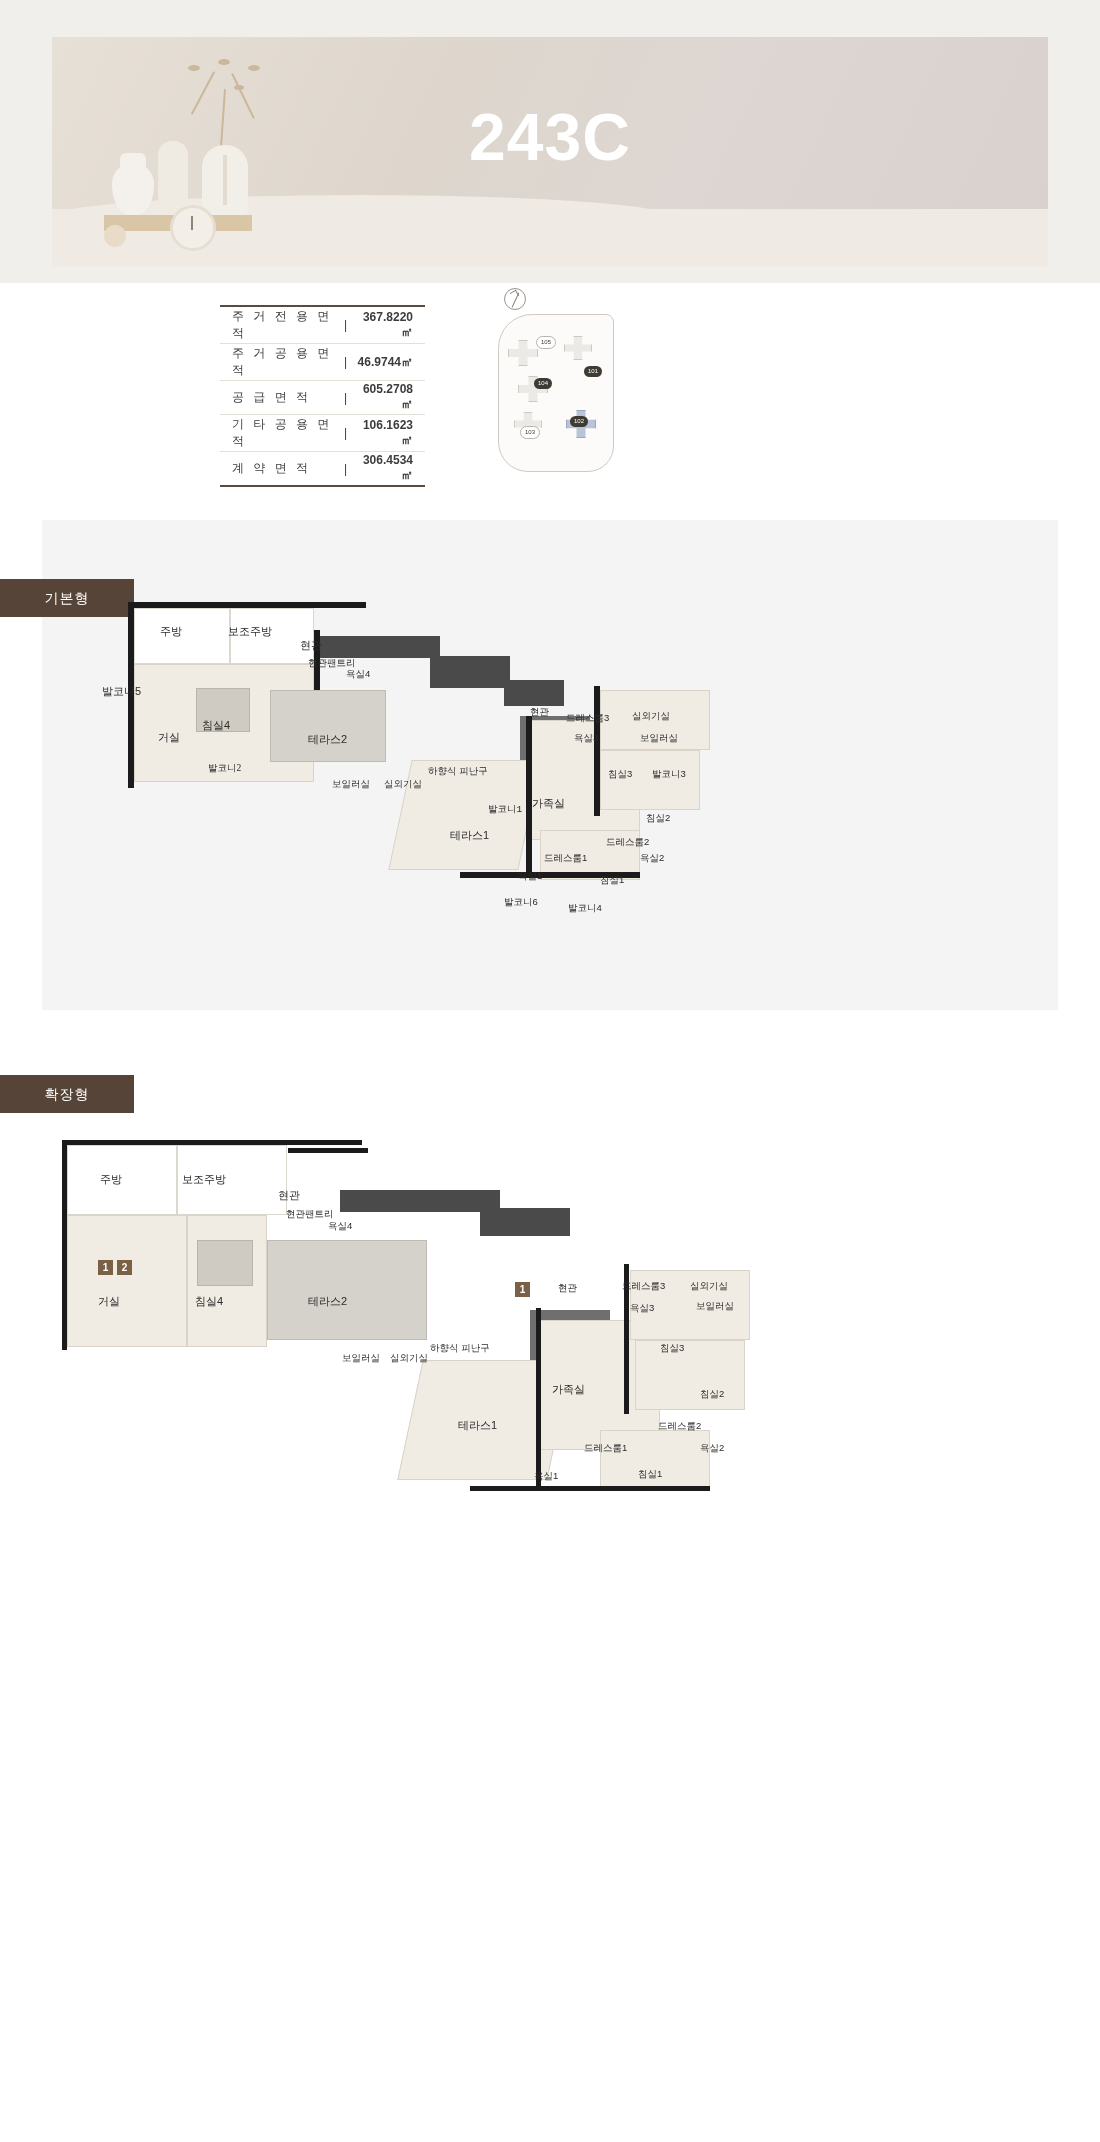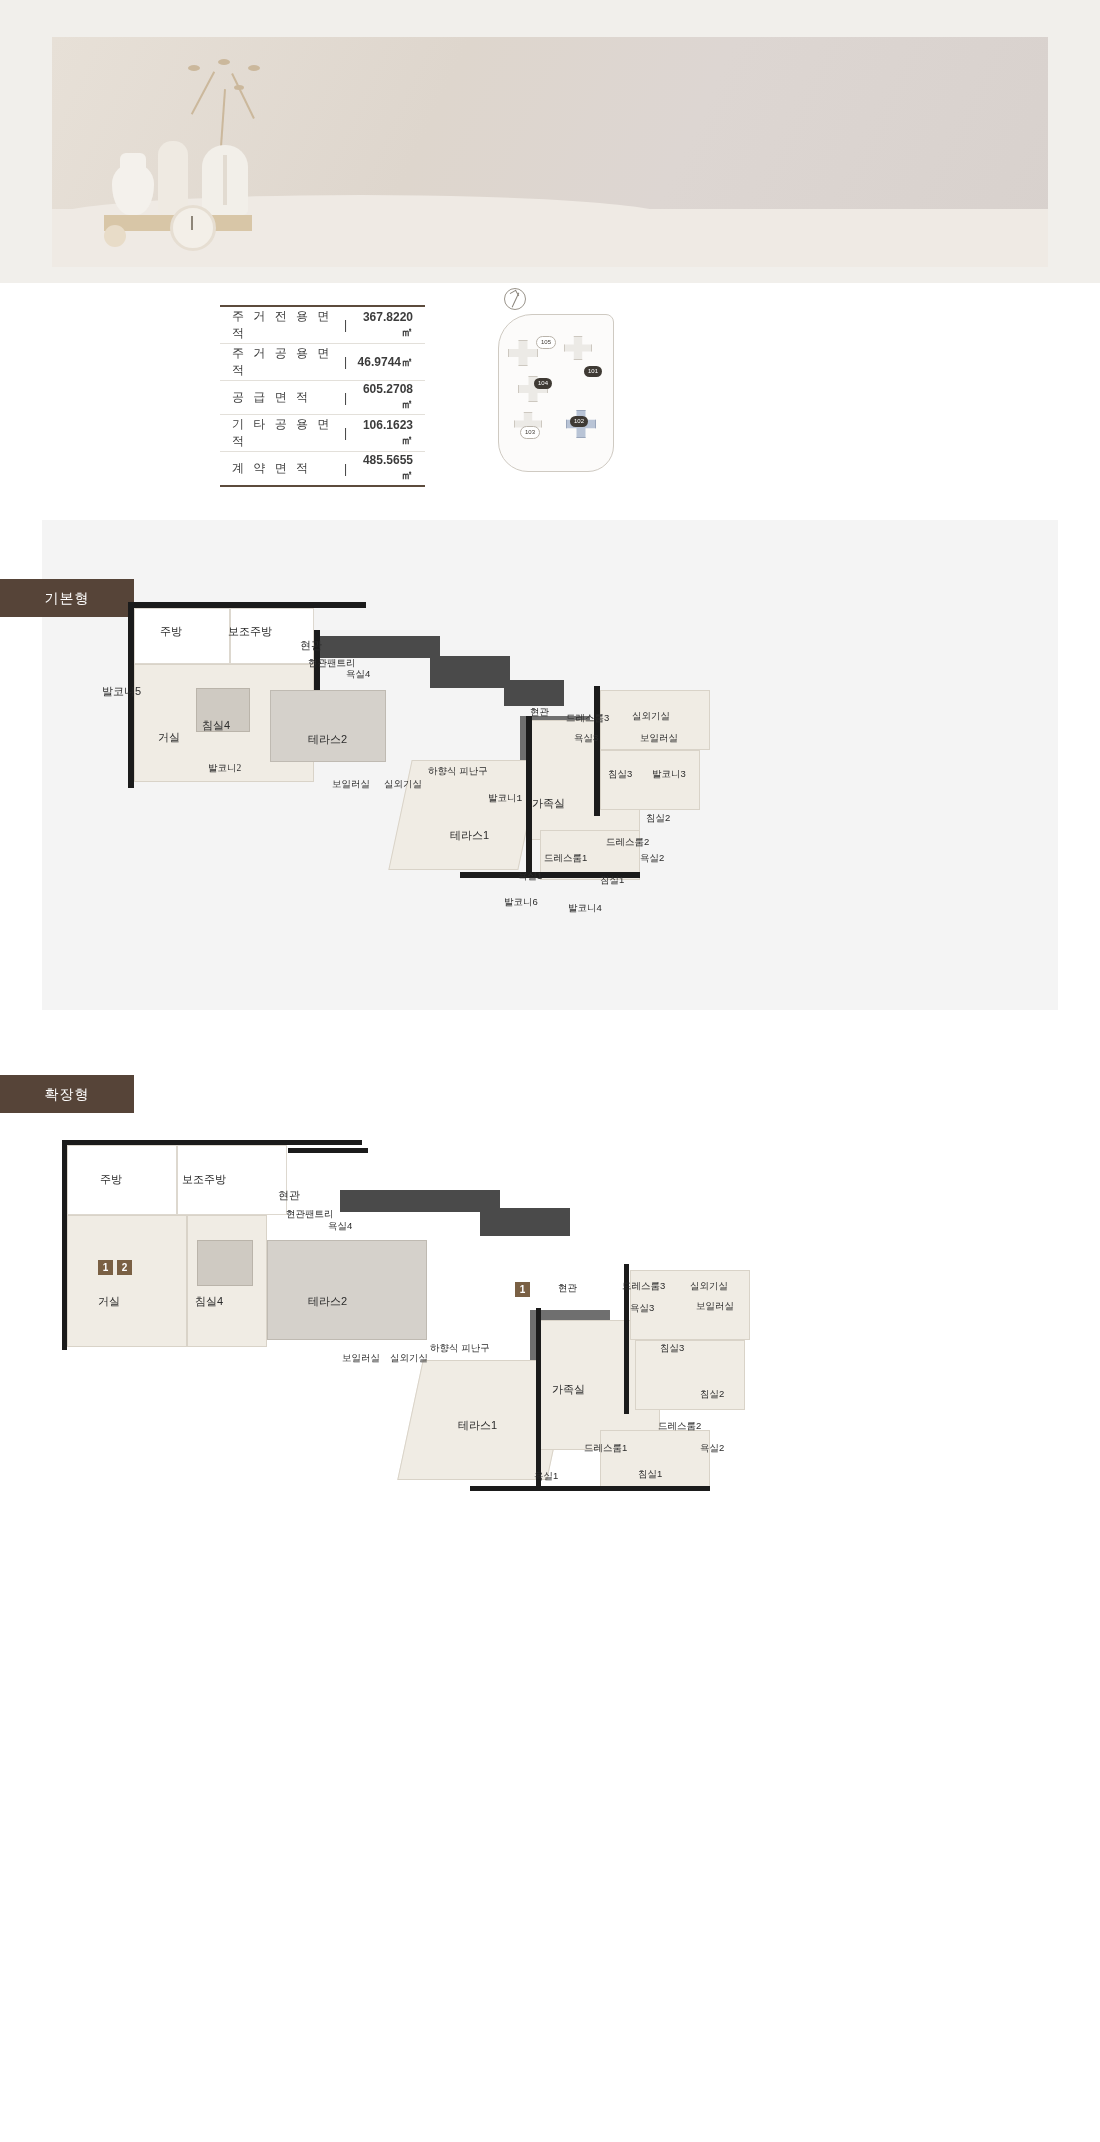--- a/index.html
+++ b/index.html
@@ -113,20 +113,21 @@
     font-size:10px; line-height:15px; text-align:center; font-weight:bold;
   }
 </style>
 </head>
 <body>
 
 <div class="page">
 
   <div class="hero-band"></div>
   <div class="hero">
+    <div class="hero-title">243C</div>
     <div class="hero-badge">1세대</div>
     <div class="floor"></div>
     <div class="stemwrap sl">
       <div class="stem" style="left:50px; top:30px; width:2px; height:58px; transform:rotate(4deg);"></div>
       <div class="stem" style="left:30px; top:10px; width:2px; height:48px; transform:rotate(28deg);"></div>
       <div class="stem" style="left:70px; top:12px; width:2px; height:50px; transform:rotate(-26deg);"></div>
       <div class="stem" style="left:16px; top:6px; width:12px; height:6px; border-radius:50%;"></div>
       <div class="stem" style="left:76px; top:6px; width:12px; height:6px; border-radius:50%;"></div>
       <div class="stem" style="left:46px; top:0px; width:12px; height:6px; border-radius:50%;"></div>
       <div class="stem" style="left:62px; top:26px; width:10px; height:5px; border-radius:50%;"></div>
@@ -159,21 +160,21 @@
           <td class="spec-value">605.2708㎡</td>
         </tr>
         <tr>
           <td class="spec-label">기 타 공 용 면 적</td>
           <td class="spec-sep">|</td>
           <td class="spec-value">106.1623㎡</td>
         </tr>
         <tr>
           <td class="spec-label">계  약  면  적</td>
           <td class="spec-sep">|</td>
-          <td class="spec-value">485.5655㎡</td>
+          <td class="spec-value">306.4534㎡</td>
         </tr>
       </tbody>
     </table>
   </div>
 
   <div class="sitemap">
     <div class="compass"></div>
     <div class="site-outline"></div>
     <div class="bldg" style="left:16px; top:52px; width:30px; height:26px; clip-path:polygon(0 35%,35% 35%,35% 0,65% 0,65% 35%,100% 35%,100% 65%,65% 65%,65% 100%,35% 100%,35% 65%,0 65%);"></div>
     <div class="bldg" style="left:72px; top:48px; width:28px; height:24px; clip-path:polygon(0 35%,35% 35%,35% 0,65% 0,65% 35%,100% 35%,100% 65%,65% 65%,65% 100%,35% 100%,35% 65%,0 65%);"></div>
@@ -219,21 +220,21 @@
     <div class="fp-label sm" style="left:208px; top:68px; width:34px; text-align:center; line-height:10px;">현관팬트리</div>
     <div class="fp-label sm" style="left:246px; top:78px;">욕실4</div>
     <div class="fp-label" style="left:2px; top:94px;">발코니5</div>
     <div class="fp-label" style="left:58px; top:140px;">거실</div>
     <div class="fp-label" style="left:102px; top:128px;">침실4</div>
     <div class="fp-label sm" style="left:108px; top:172px;font-family:Liberation Serif, serif;">발코니2</div>
     <div class="fp-label" style="left:208px; top:142px;">테라스2</div>
     <div class="fp-label sm" style="left:232px; top:188px;">보일러실</div>
     <div class="fp-label sm" style="left:284px; top:188px;">실외기실</div>
     <div class="fp-label sm" style="left:328px; top:176px; width:38px; text-align:center; line-height:10px;">하향식 피난구</div>
-    <div class="fp-label sm" style="left:388px; top:202px;font-family:Liberation Mono, monospace;">발코니1</div>
+    <div class="fp-label sm" style="left:388px; top:213px;font-family:Liberation Mono, monospace;">발코니1</div>
     <div class="fp-label" style="left:432px; top:206px;">가족실</div>
     <div class="fp-label" style="left:350px; top:238px;">테라스1</div>
     <div class="fp-label sm" style="left:444px; top:262px;">드레스룸1</div>
     <div class="fp-label sm" style="left:418px; top:280px;">욕실1</div>
     <div class="fp-label sm" style="left:404px; top:306px;">발코니6</div>
     <div class="fp-label sm" style="left:500px; top:284px;">침실1</div>
     <div class="fp-label sm" style="left:468px; top:312px;">발코니4</div>
     <div class="fp-label sm" style="left:430px; top:116px;">현관</div>
     <div class="fp-label sm" style="left:466px; top:122px;">드레스룸3</div>
     <div class="fp-label sm" style="left:532px; top:120px;">실외기실</div>

